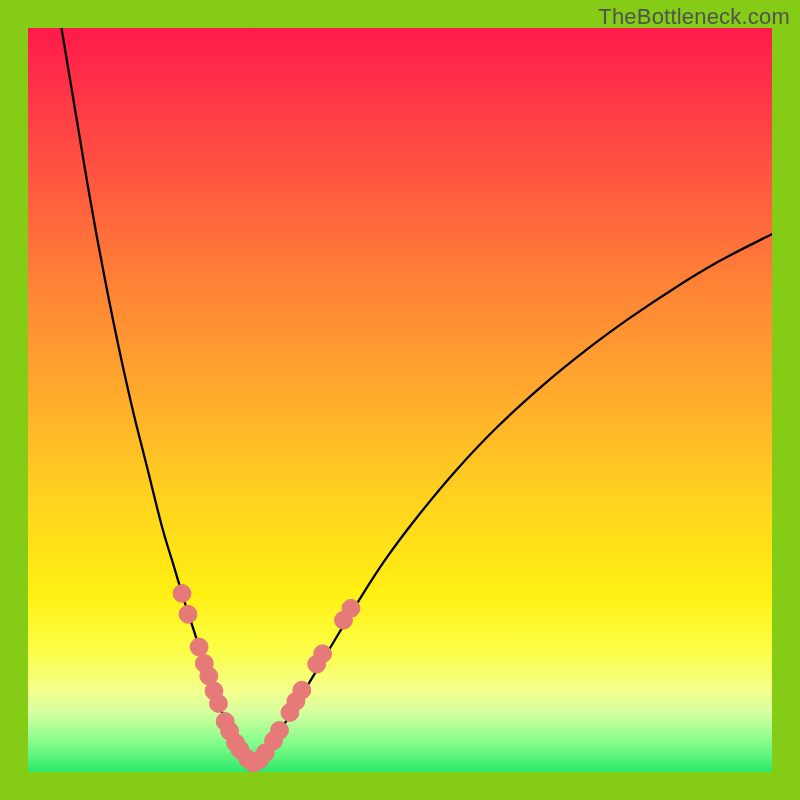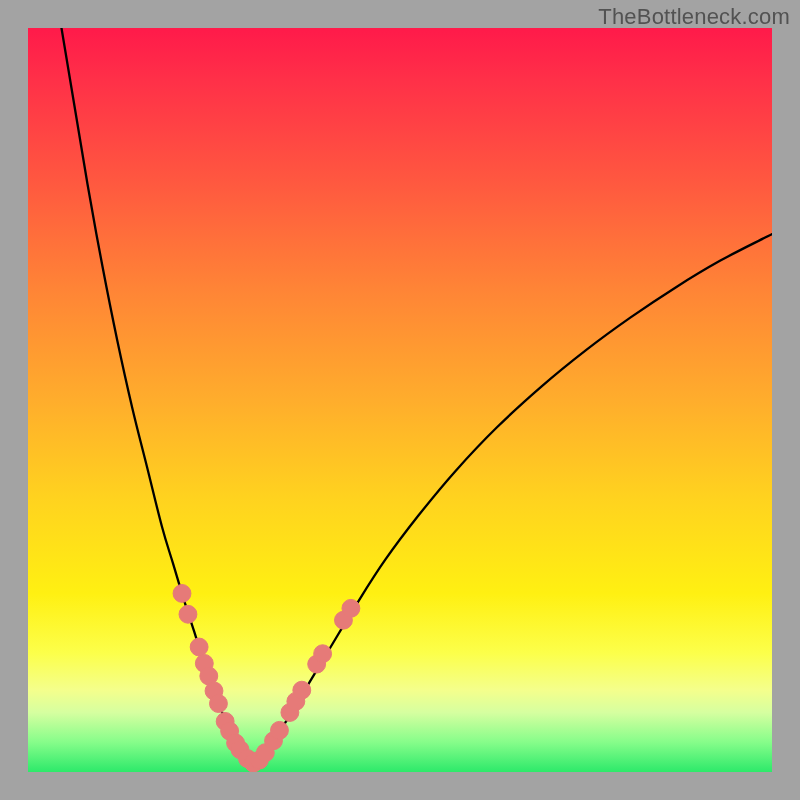--- a/index.html
+++ b/index.html
@@ -10,21 +10,21 @@
     overflow: hidden;
     background: #000;
     font-family: Arial, Helvetica, sans-serif;
   }
   .frame {
     position: absolute;
     left: 0;
     top: 0;
     width: 800px;
     height: 800px;
-    background: #a3a3a3;
+    background: #84cc16;
   }
   .plot {
     position: absolute;
     left: 28px;
     top: 28px;
     width: 744px;
     height: 744px;
     overflow: hidden;
   }
   .gradient {

